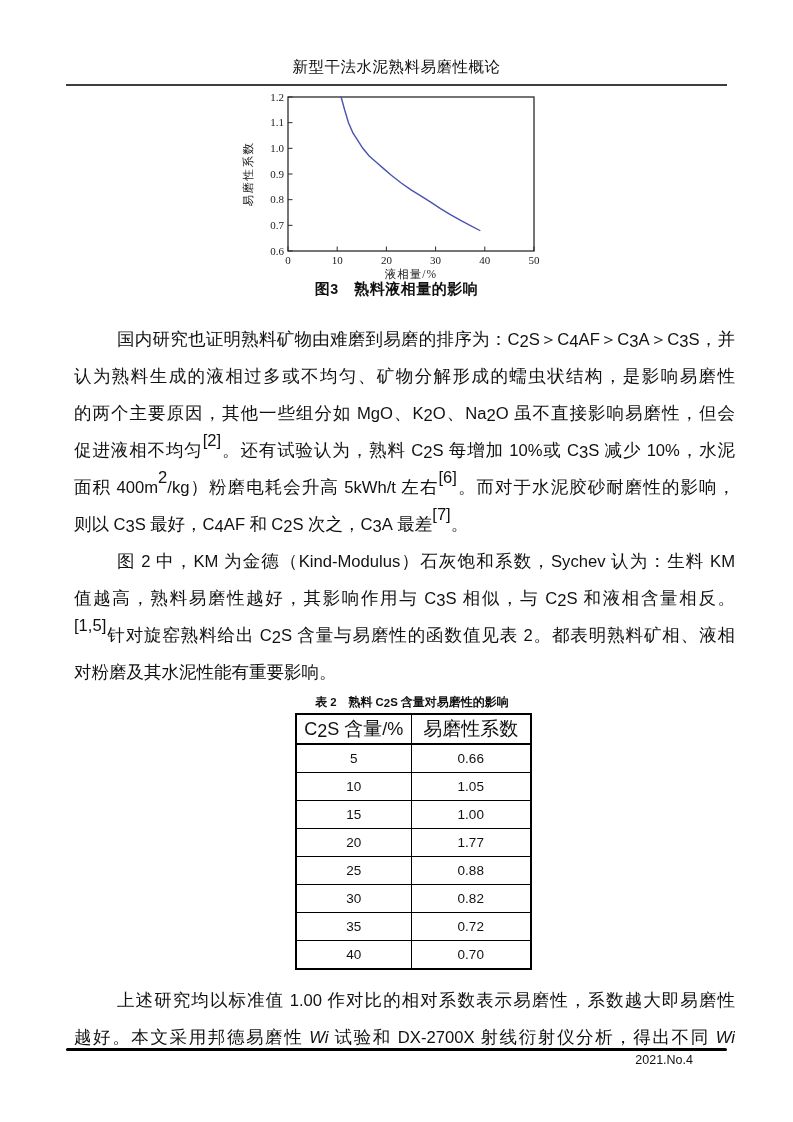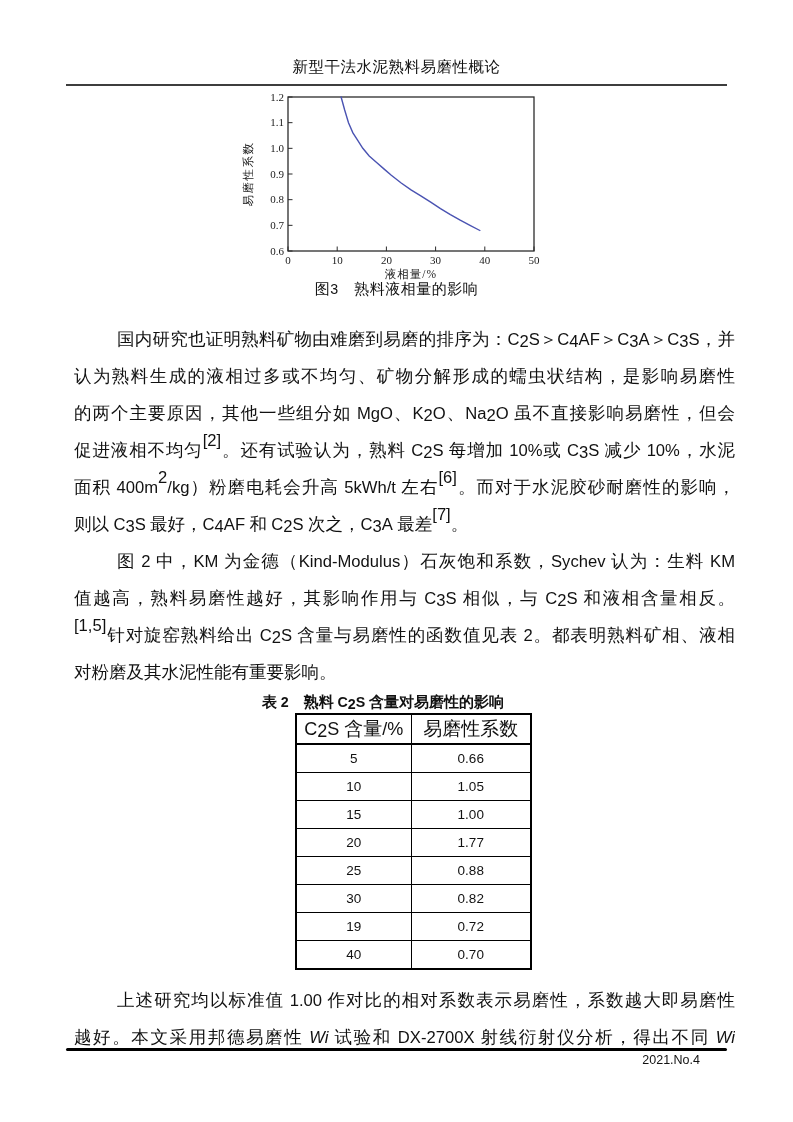--- a/index.html
+++ b/index.html
@@ -5,36 +5,36 @@
   html,body{margin:0;padding:0;}
   body{
     width:793px;height:1122px;background:#ffffff;position:relative;
     font-family:"Liberation Serif","DejaVu Serif",serif;color:#111;
     overflow:hidden;
   }
   .abs{position:absolute;}
   #header-title{top:57px;left:0;width:100%;text-align:center;font-size:15.5px;letter-spacing:.5px;}
   #header-rule{top:84px;left:66px;width:661px;height:2px;background:#3d3d3d;}
   #chart-wrap{top:92px;left:240px;width:300px;height:192px;}
-  #figure-caption{top:280px;left:0;width:100%;text-align:center;font-weight:normal;font-size:15px;letter-spacing:.5px;}
+  #figure-caption{top:280px;left:0;width:100%;text-align:center;font-weight:bold;font-size:15px;letter-spacing:.5px;}
   #content{top:321px;left:74px;width:661px;font-size:17.5px;}
   .pline{height:37px;line-height:37px;text-align:justify;text-align-last:justify;overflow:hidden;}
   .pline.last{text-align-last:left;}
   .pline.indent{text-indent:43px;}
   .lat{font-family:"Liberation Sans","DejaVu Sans",sans-serif;font-size:.95em;}
   sup{font-size:.6em;vertical-align:.6em;line-height:0;}
   sub{font-size:.6em;vertical-align:-.12em;line-height:0;}
-  #table-title{height:22px;line-height:22px;font-weight:bold;font-size:15px;width:300px;margin-left:188px;white-space:nowrap;}
+  #table-title{height:22px;line-height:22px;font-weight:bold;font-size:12px;width:300px;margin-left:188px;text-align:center;white-space:nowrap;}
   table.dtable{border-collapse:collapse;margin-left:221px;width:235px;table-layout:fixed;border:2px solid #000;}
   .dtable th{height:26px;font-weight:normal;font-size:19px;border:1px solid #000;border-bottom:2px solid #000;text-align:center;}
   .dtable td{height:25px;font-size:13.5px;font-family:"Liberation Sans","DejaVu Sans",sans-serif;border:1px solid #000;text-align:center;}
   #p3{margin-top:12px;}
   #footer-rule{top:1048px;left:66px;width:661px;height:3px;background:#000;border-radius:2px;}
   #footer-page{top:1053px;left:0;width:100%;text-align:right;font-size:12.5px;font-family:"Liberation Sans","DejaVu Sans",sans-serif;margin-left:17px;}
-  #footer-issue{top:1053px;right:93px;font-size:12.5px;font-family:"Liberation Sans","DejaVu Sans",sans-serif;}
+  #footer-issue{top:1053px;right:100px;font-size:12.5px;font-family:"Liberation Sans","DejaVu Sans",sans-serif;}
 </style>
 </head>
 <body>
 
 <div class="abs" id="header-title">新型干法水泥熟料易磨性概论</div>
 <div class="abs" id="header-rule"></div>
 
 <div class="abs" id="chart-wrap">
   <svg width="300" height="192" viewBox="0 0 300 192" xmlns="http://www.w3.org/2000/svg">
       <rect x="48" y="5" width="246" height="154" fill="#fff" stroke="#2b2b2b" stroke-width="1.3"></rect>
@@ -119,21 +119,21 @@
         </tr>
       <tr>
           <td>25</td>
           <td>0.88</td>
         </tr>
       <tr>
           <td>30</td>
           <td>0.82</td>
         </tr>
       <tr>
-          <td>19</td>
+          <td>35</td>
           <td>0.72</td>
         </tr>
       <tr>
           <td>40</td>
           <td>0.70</td>
         </tr>
     </tbody>
   </table>
 
   <div id="p3">

